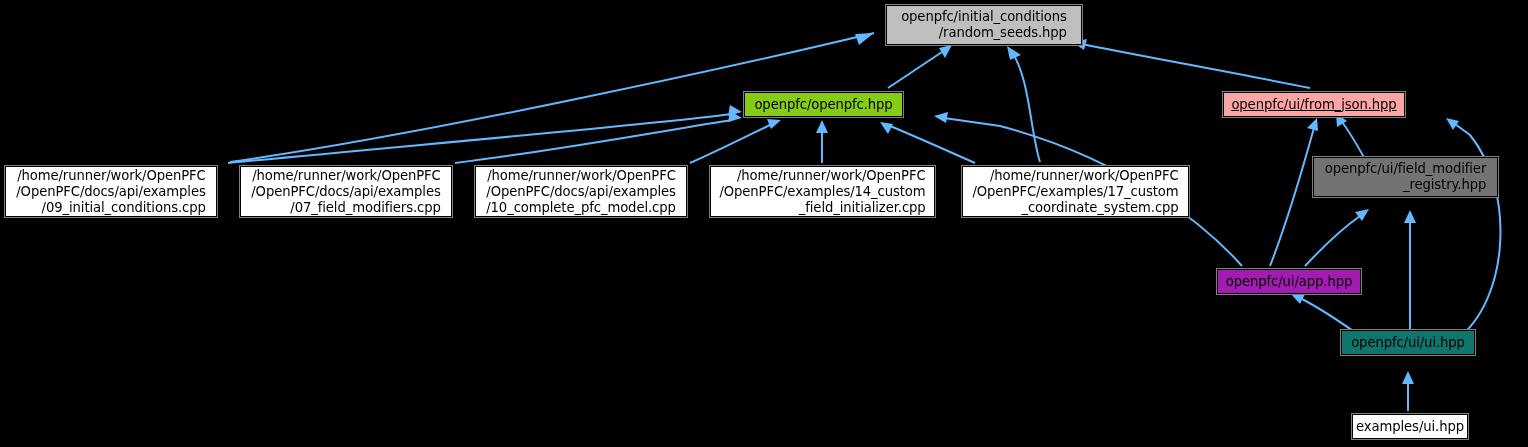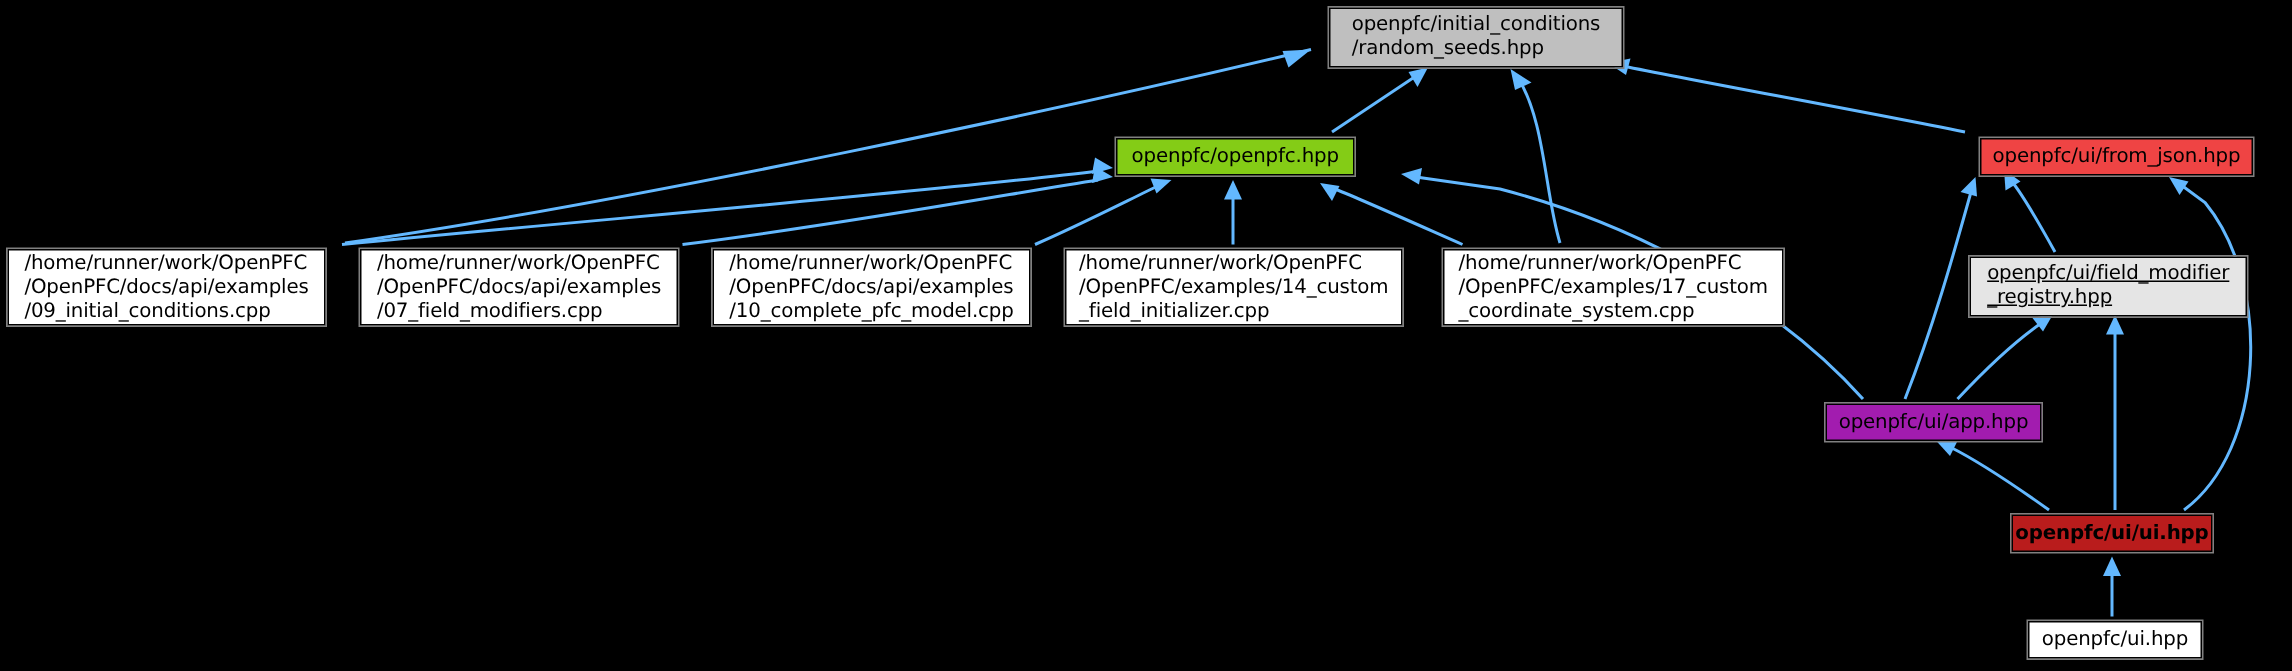--- a/index.html
+++ b/index.html
@@ -24,21 +24,21 @@
   }
   .node {
     position: absolute;
     box-sizing: border-box;
     border: 1px solid #000000;
     outline: 1px solid #808080;
     background: #ffffff;
     color: #000000;
     font-size: 13.2px;
     line-height: 16px;
-    text-align: left;
+    text-align: right;
     display: flex;
     align-items: center;
     justify-content: center;
     white-space: pre-line;
     letter-spacing: -0.1px;
   }
   .node.root {
     background: #bfbfbf;
   }
   .edge-path {
@@ -122,35 +122,35 @@
       </g>
       <g>
         <path class="edge-path" d="M 1408,411 L 1408,383" stroke="#63b8ff"></path>
         <path class="edge-head" d="M 1408,371 l -6,13 l 12,0 z" fill="#63b8ff" stroke="#63b8ff" stroke-width="5" stroke-linejoin="round"></path>
       </g>
     </svg>
   <div id="nodes-layer">
       <div class="node root" style="left: 886px; top: 5px; width: 196px; height: 40px; background: rgb(191, 191, 191); outline-color: rgb(128, 128, 128);"><span>openpfc/initial_conditions
 /random_seeds.hpp</span></div>
       <div class="node" style="left: 744px; top: 92px; width: 159px; height: 25px; background: #84cc16; outline-color: rgb(128, 128, 128);"><span>openpfc/openpfc.hpp</span></div>
-      <div class="node" style="left: 1320px; top: 92px; width: 182px; height: 25px; background: #ef4444; outline-color: rgb(128, 128, 128);"><span>openpfc/ui/from_json.hpp</span></div>
+      <div class="node" style="left: 1223px; top: 92px; width: 182px; height: 25px; background: #fca5a5; outline-color: rgb(128, 128, 128); text-decoration: underline;"><span>openpfc/ui/from_json.hpp</span></div>
       <div class="node" style="left: 5px; top: 166px; width: 212px; height: 51px; background: rgb(255, 255, 255); outline-color: rgb(128, 128, 128);"><span>/home/runner/work/OpenPFC
 /OpenPFC/docs/api/examples
 /09_initial_conditions.cpp</span></div>
       <div class="node" style="left: 240px; top: 166px; width: 212px; height: 51px; background: rgb(255, 255, 255); outline-color: rgb(128, 128, 128);"><span>/home/runner/work/OpenPFC
 /OpenPFC/docs/api/examples
 /07_field_modifiers.cpp</span></div>
       <div class="node" style="left: 475px; top: 166px; width: 212px; height: 51px; background: rgb(255, 255, 255); outline-color: rgb(128, 128, 128);"><span>/home/runner/work/OpenPFC
 /OpenPFC/docs/api/examples
 /10_complete_pfc_model.cpp</span></div>
       <div class="node" style="left: 710px; top: 166px; width: 225px; height: 51px; background: rgb(255, 255, 255); outline-color: rgb(128, 128, 128);"><span>/home/runner/work/OpenPFC
 /OpenPFC/examples/14_custom
 _field_initializer.cpp</span></div>
       <div class="node" style="left: 962px; top: 166px; width: 227px; height: 51px; background: rgb(255, 255, 255); outline-color: rgb(128, 128, 128);"><span>/home/runner/work/OpenPFC
 /OpenPFC/examples/17_custom
 _coordinate_system.cpp</span></div>
-      <div class="node" style="left: 1313px; top: 171px; width: 185px; height: 40px; background: #e5e5e5; outline-color: rgb(128, 128, 128); text-decoration: underline;"><span>openpfc/ui/field_modifier
+      <div class="node" style="left: 1313px; top: 157px; width: 185px; height: 40px; background: #737373; outline-color: rgb(128, 128, 128);"><span>openpfc/ui/field_modifier
 _registry.hpp</span></div>
       <div class="node" style="left: 1217px; top: 269px; width: 144px; height: 25px; background: #a21caf; outline-color: rgb(128, 128, 128);"><span>openpfc/ui/app.hpp</span></div>
-      <div class="node" style="left: 1341px; top: 343px; width: 134px; height: 25px; background: #b91c1c; outline-color: rgb(128, 128, 128); font-weight: bold;"><span>openpfc/ui/ui.hpp</span></div>
-      <div class="node" style="left: 1352px; top: 414px; width: 116px; height: 25px; background: rgb(255, 255, 255); outline-color: rgb(128, 128, 128);"><span>openpfc/ui.hpp</span></div>
+      <div class="node" style="left: 1341px; top: 330px; width: 134px; height: 25px; background: #0f766e; outline-color: rgb(128, 128, 128);"><span>openpfc/ui/ui.hpp</span></div>
+      <div class="node" style="left: 1352px; top: 414px; width: 116px; height: 25px; background: rgb(255, 255, 255); outline-color: rgb(128, 128, 128);"><span>examples/ui.hpp</span></div>
     </div>
 </div>
 
 </body></html>

